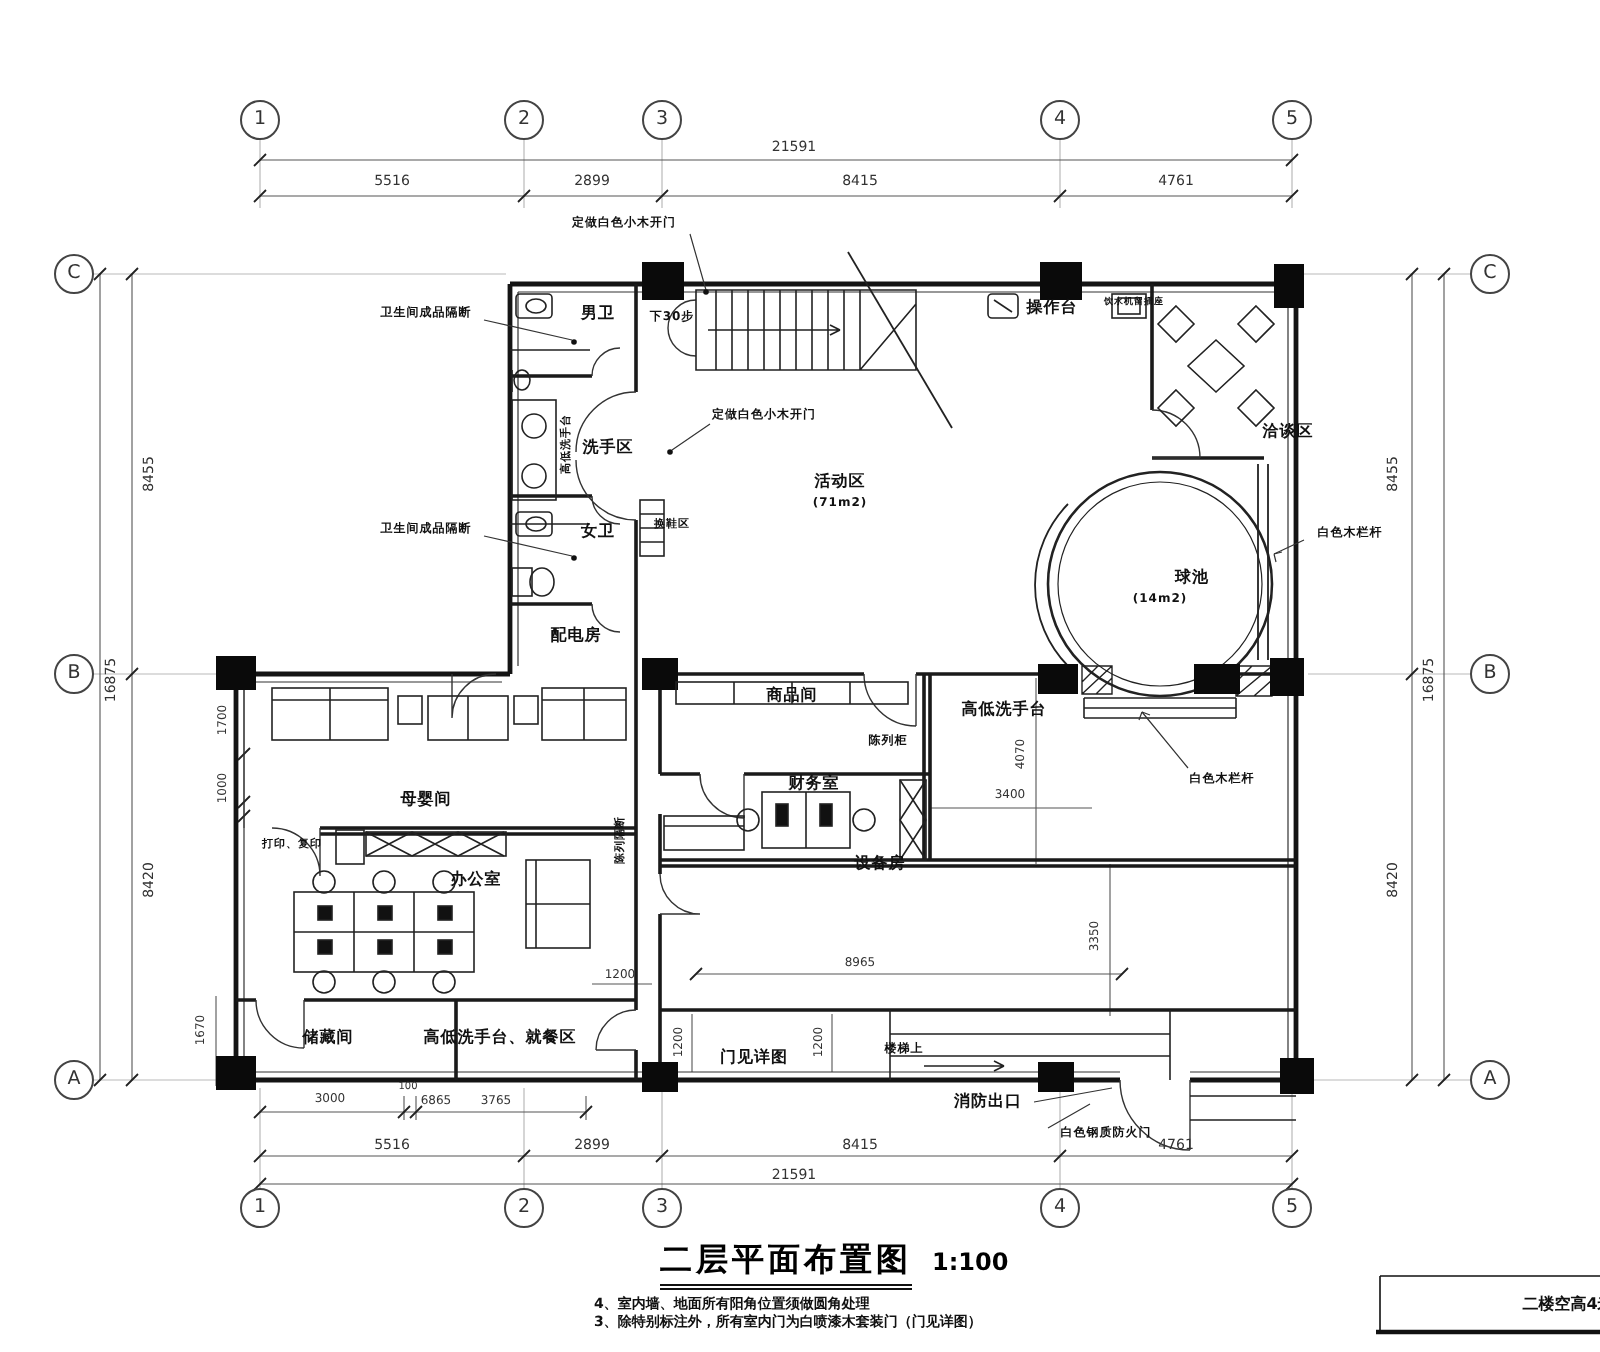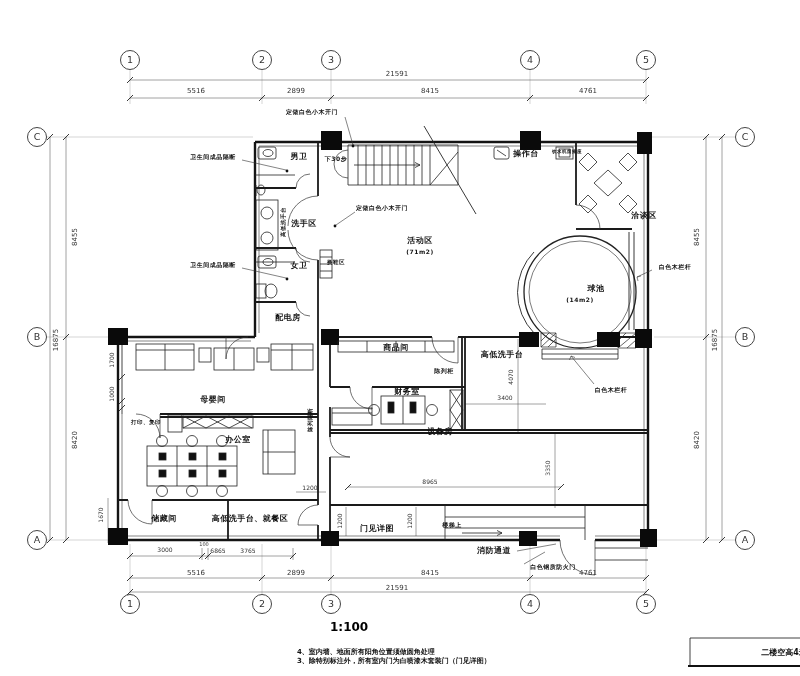--- a/index.html
+++ b/index.html
@@ -293,38 +293,39 @@
 <div class="lbl" style="left:396px;top:348px">商品间</div>
 <div class="lbl" style="left:502px;top:355px">高低洗手台</div>
 <div class="lbl s6" style="left:444px;top:371px">陈列柜</div>
 <div class="lbl" style="left:407px;top:392px">财务室</div>
 <div class="lbl" style="left:213px;top:400px">母婴间</div>
 <div class="lbl" style="left:238px;top:440px">办公室</div>
 <div class="lbl" style="left:164px;top:519px">储藏间</div>
 <div class="lbl" style="left:250px;top:519px">高低洗手台、就餐区</div>
 <div class="lbl" style="left:440px;top:432px">设备房</div>
 <div class="lbl" style="left:377px;top:529px">门见详图</div>
-<div class="lbl" style="left:494px;top:551px">消防通道</div>
+<div class="lbl" style="left:494px;top:551px">消防出口</div>
 <div class="lbl" style="left:526px;top:154px">操作台</div>
 
 <div class="lbl s6" style="left:336px;top:159px">下30步</div>
 <div class="lbl s6" style="left:452px;top:525px">楼梯上</div>
 <div class="lbl s55" style="left:336px;top:263px">换鞋区</div>
 <div class="lbl s55" style="left:146px;top:423px">打印、复印</div>
 <div class="lbl s55 v" style="left:311px;top:420px">陈列隔断</div>
 <div class="lbl s6" style="left:312px;top:112px">定做白色小木开门</div>
 <div class="lbl s6" style="left:382px;top:208px">定做白色小木开门</div>
 <div class="lbl s6" style="left:213px;top:157px">卫生间成品隔断</div>
 <div class="lbl s6" style="left:213px;top:265px">卫生间成品隔断</div>
 <div class="lbl s55 v" style="left:284px;top:222px">高低洗手台</div>
 <div class="lbl s45" style="left:567px;top:152px">饮水机留插座</div>
 <div class="lbl s6" style="left:675px;top:267px">白色木栏杆</div>
 <div class="lbl s6" style="left:611px;top:390px">白色木栏杆</div>
 <div class="lbl s6" style="left:553px;top:567px">白色钢质防火门</div>
 
 <div class="title-wrap">
+  <span class="title-main">二层平面布置图</span>
   <span class="title-scale">1:100</span>
 </div>
 <div class="note" style="top:647px">4、室内墙、地面所有阳角位置须做圆角处理</div>
 <div class="note" style="top:656px">3、除特别标注外，所有室内门为白喷漆木套装门（门见详图）</div>
 <div class="tb-label" style="left:784px;top:652px">二楼空高4米</div>
 
 </div>
 
 </body></html>

